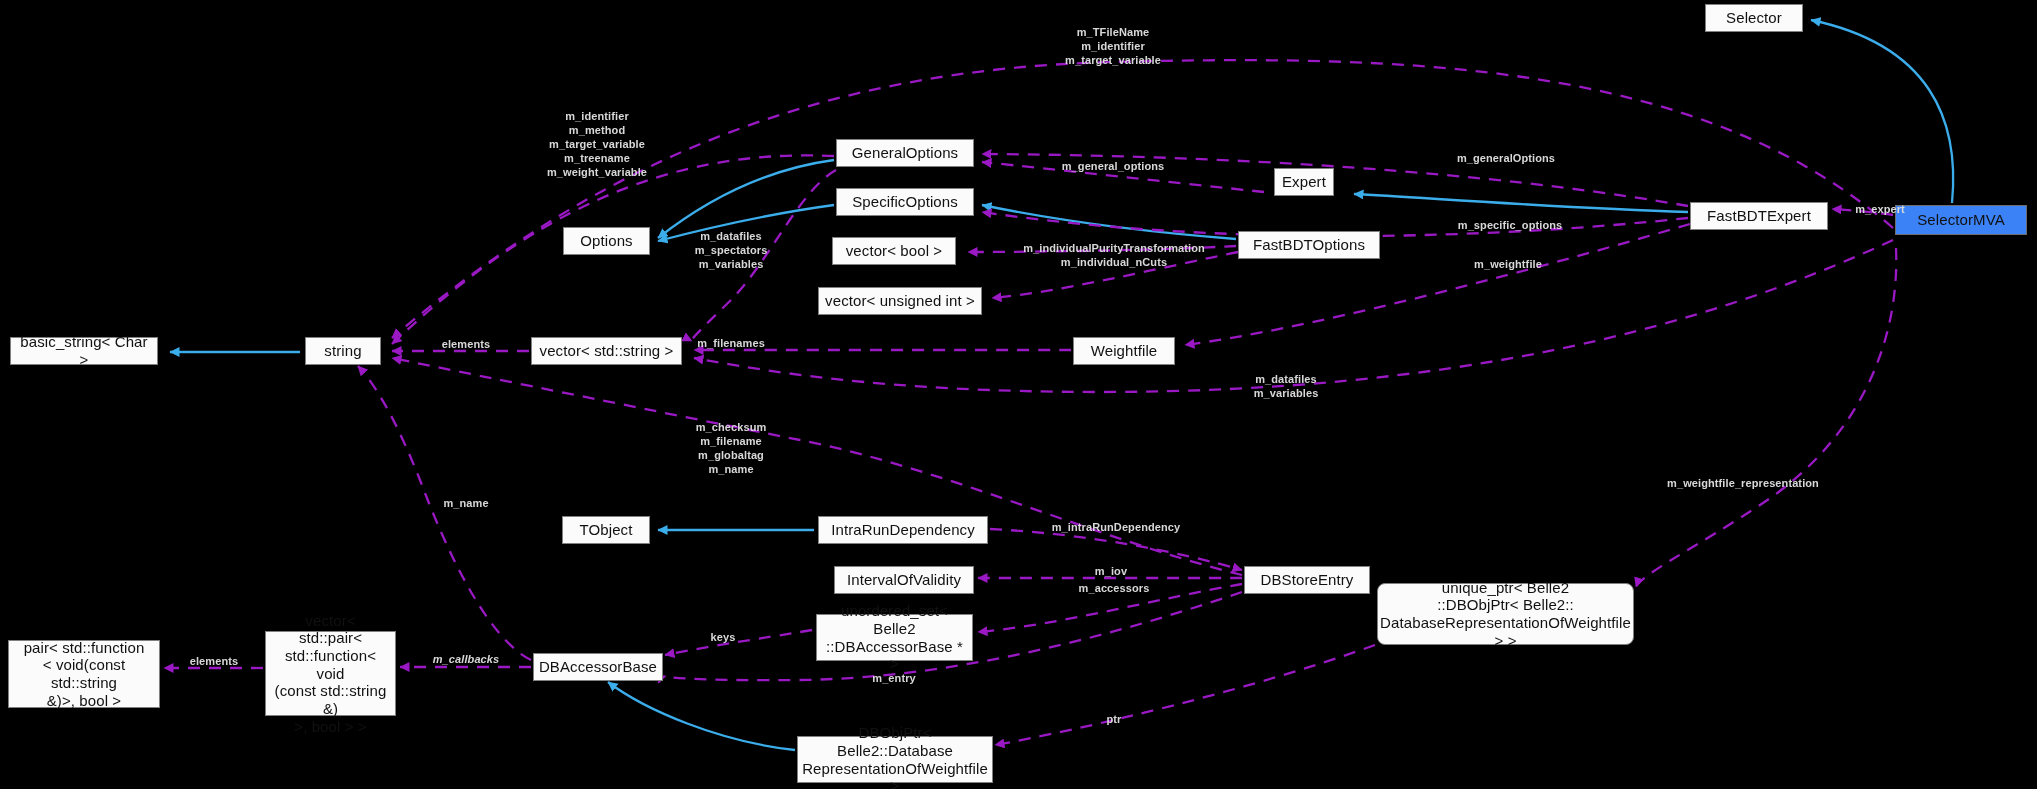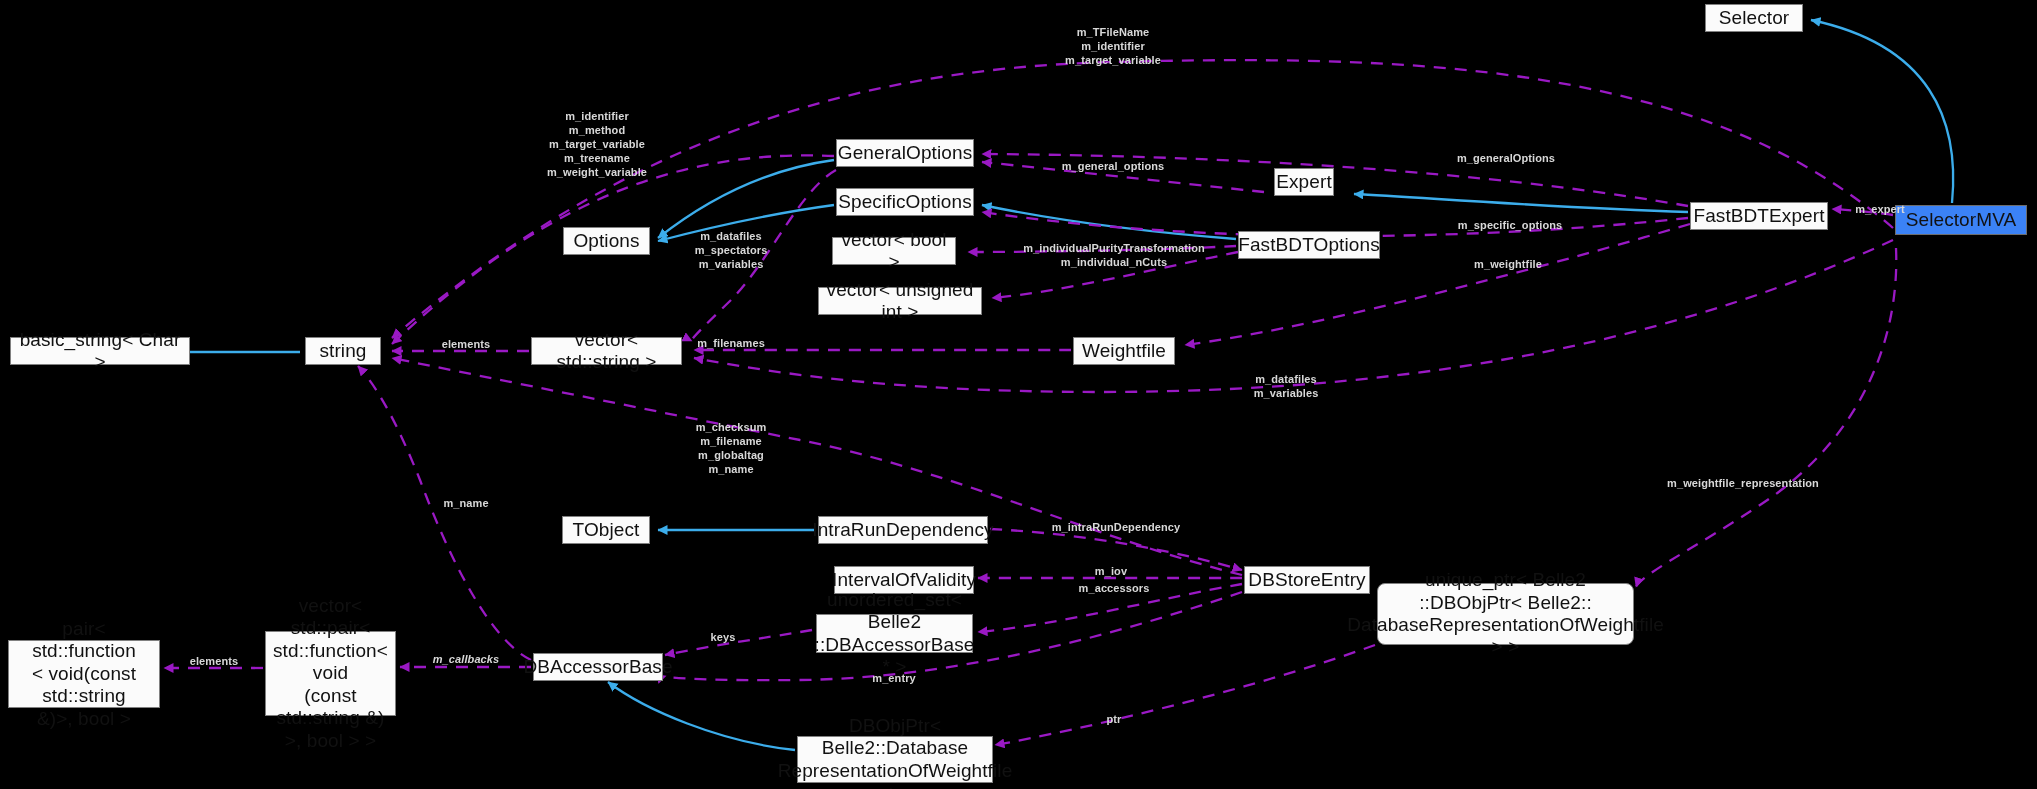--- a/index.html
+++ b/index.html
@@ -10,21 +10,21 @@
   .node{
     position:absolute;
     box-sizing:border-box;
     background:#fbfbfb;
     border:1.3px solid #808080;
     color:#111;
     display:flex;
     align-items:center;
     justify-content:center;
     text-align:center;
-    font-size:19px;
+    font-size:15px;
     line-height:1.18;
     letter-spacing:0.1px;
     padding:2px 6px;
     white-space:pre-line;
   }
   .node.highlight{background:#3b82f6;border-color:#6d6d6d;}
 
   .elabel{
     position:absolute;
     color:#d8d8d8;
@@ -96,28 +96,28 @@
       <div class="node" style="left: 1705px; top: 4px; width: 98px; height: 28px;">Selector</div>
       <div class="node" style="left: 836px; top: 139px; width: 138px; height: 28px;">GeneralOptions</div>
       <div class="node" style="left: 836px; top: 188px; width: 138px; height: 28px;">SpecificOptions</div>
       <div class="node" style="left: 563px; top: 227px; width: 87px; height: 28px;">Options</div>
       <div class="node" style="left: 832px; top: 237px; width: 124px; height: 28px;">vector&lt; bool &gt;</div>
       <div class="node" style="left: 818px; top: 287px; width: 164px; height: 28px;">vector&lt; unsigned int &gt;</div>
       <div class="node" style="left: 1266px; top: 168px; width: 60px; height: 28px; margin-left: 8px;">Expert</div>
       <div class="node" style="left: 1238px; top: 231px; width: 142px; height: 28px;">FastBDTOptions</div>
       <div class="node" style="left: 1690px; top: 202px; width: 138px; height: 28px;">FastBDTExpert</div>
       <div class="node highlight" style="left: 1895px; top: 205px; width: 132px; height: 30px;">SelectorMVA</div>
-      <div class="node" style="left: 10px; top: 337px; width: 180px; height: 28px;">basic_string&lt; Char &gt;</div>
+      <div class="node" style="left: 10px; top: 337px; width: 148px; height: 28px;">basic_string&lt; Char &gt;</div>
       <div class="node" style="left: 305px; top: 337px; width: 76px; height: 28px;">string</div>
       <div class="node" style="left: 531px; top: 337px; width: 151px; height: 28px;">vector&lt; std::string &gt;</div>
       <div class="node" style="left: 1073px; top: 337px; width: 102px; height: 28px;">Weightfile</div>
       <div class="node" style="left: 562px; top: 516px; width: 88px; height: 28px;">TObject</div>
       <div class="node" style="left: 818px; top: 516px; width: 170px; height: 28px;">IntraRunDependency</div>
       <div class="node" style="left: 834px; top: 566px; width: 140px; height: 28px;">IntervalOfValidity</div>
-      <div class="node" style="left: 816px; top: 614px; width: 157px; height: 39px;">unordered_set&lt; Belle2
+      <div class="node" style="left: 816px; top: 614px; width: 157px; height: 47px;">unordered_set&lt; Belle2
 ::DBAccessorBase * &gt;</div>
       <div class="node" style="left: 1244px; top: 566px; width: 126px; height: 28px;">DBStoreEntry</div>
       <div class="node" style="left: 1377px; top: 583px; width: 257px; height: 62px; border-radius: 8px;">unique_ptr&lt; Belle2
 ::DBObjPtr&lt; Belle2::
 DatabaseRepresentationOfWeightfile &gt; &gt;</div>
       <div class="node" style="left: 8px; top: 640px; width: 152px; height: 68px;">pair&lt; std::function
 &lt; void(const std::string
 &amp;)&gt;, bool &gt;</div>
       <div class="node" style="left: 265px; top: 631px; width: 131px; height: 85px;">vector&lt; std::pair&lt;
 std::function&lt; void

